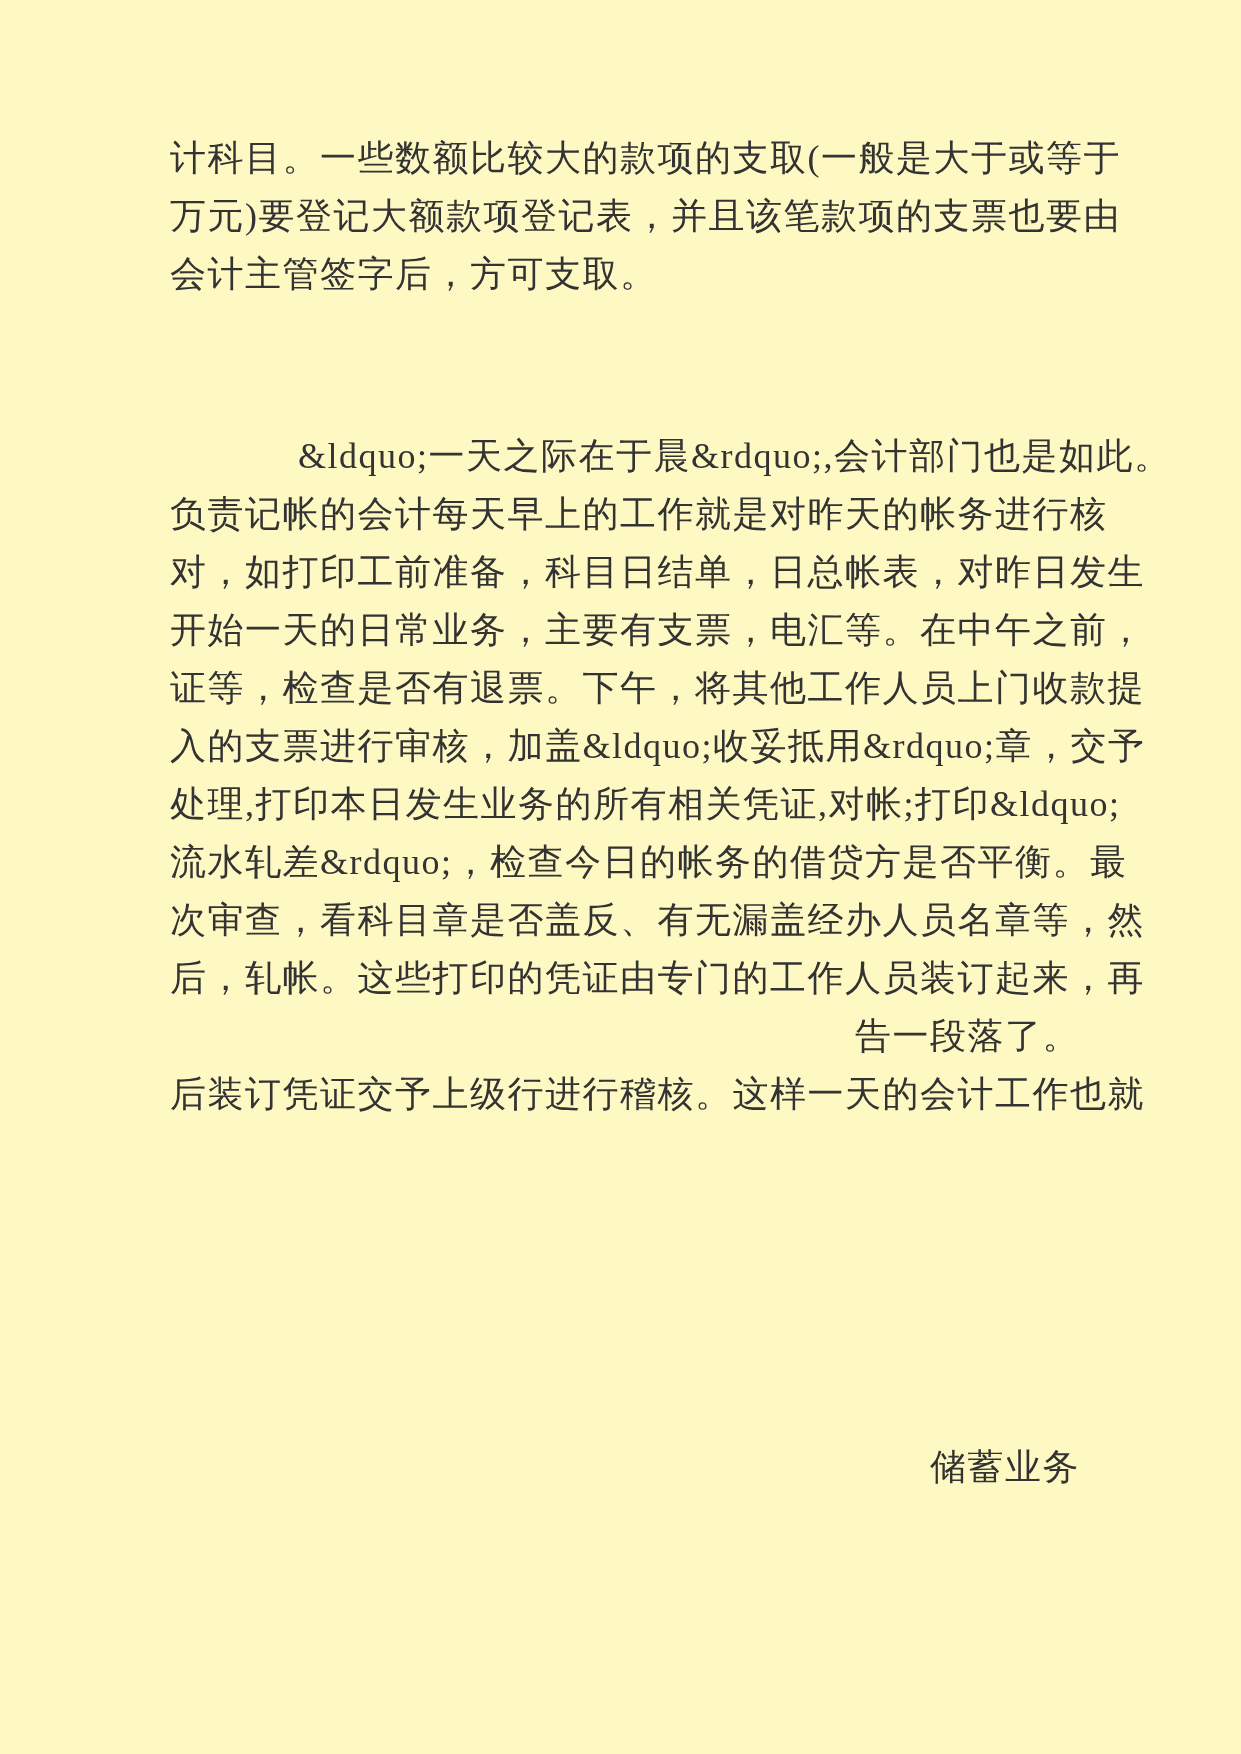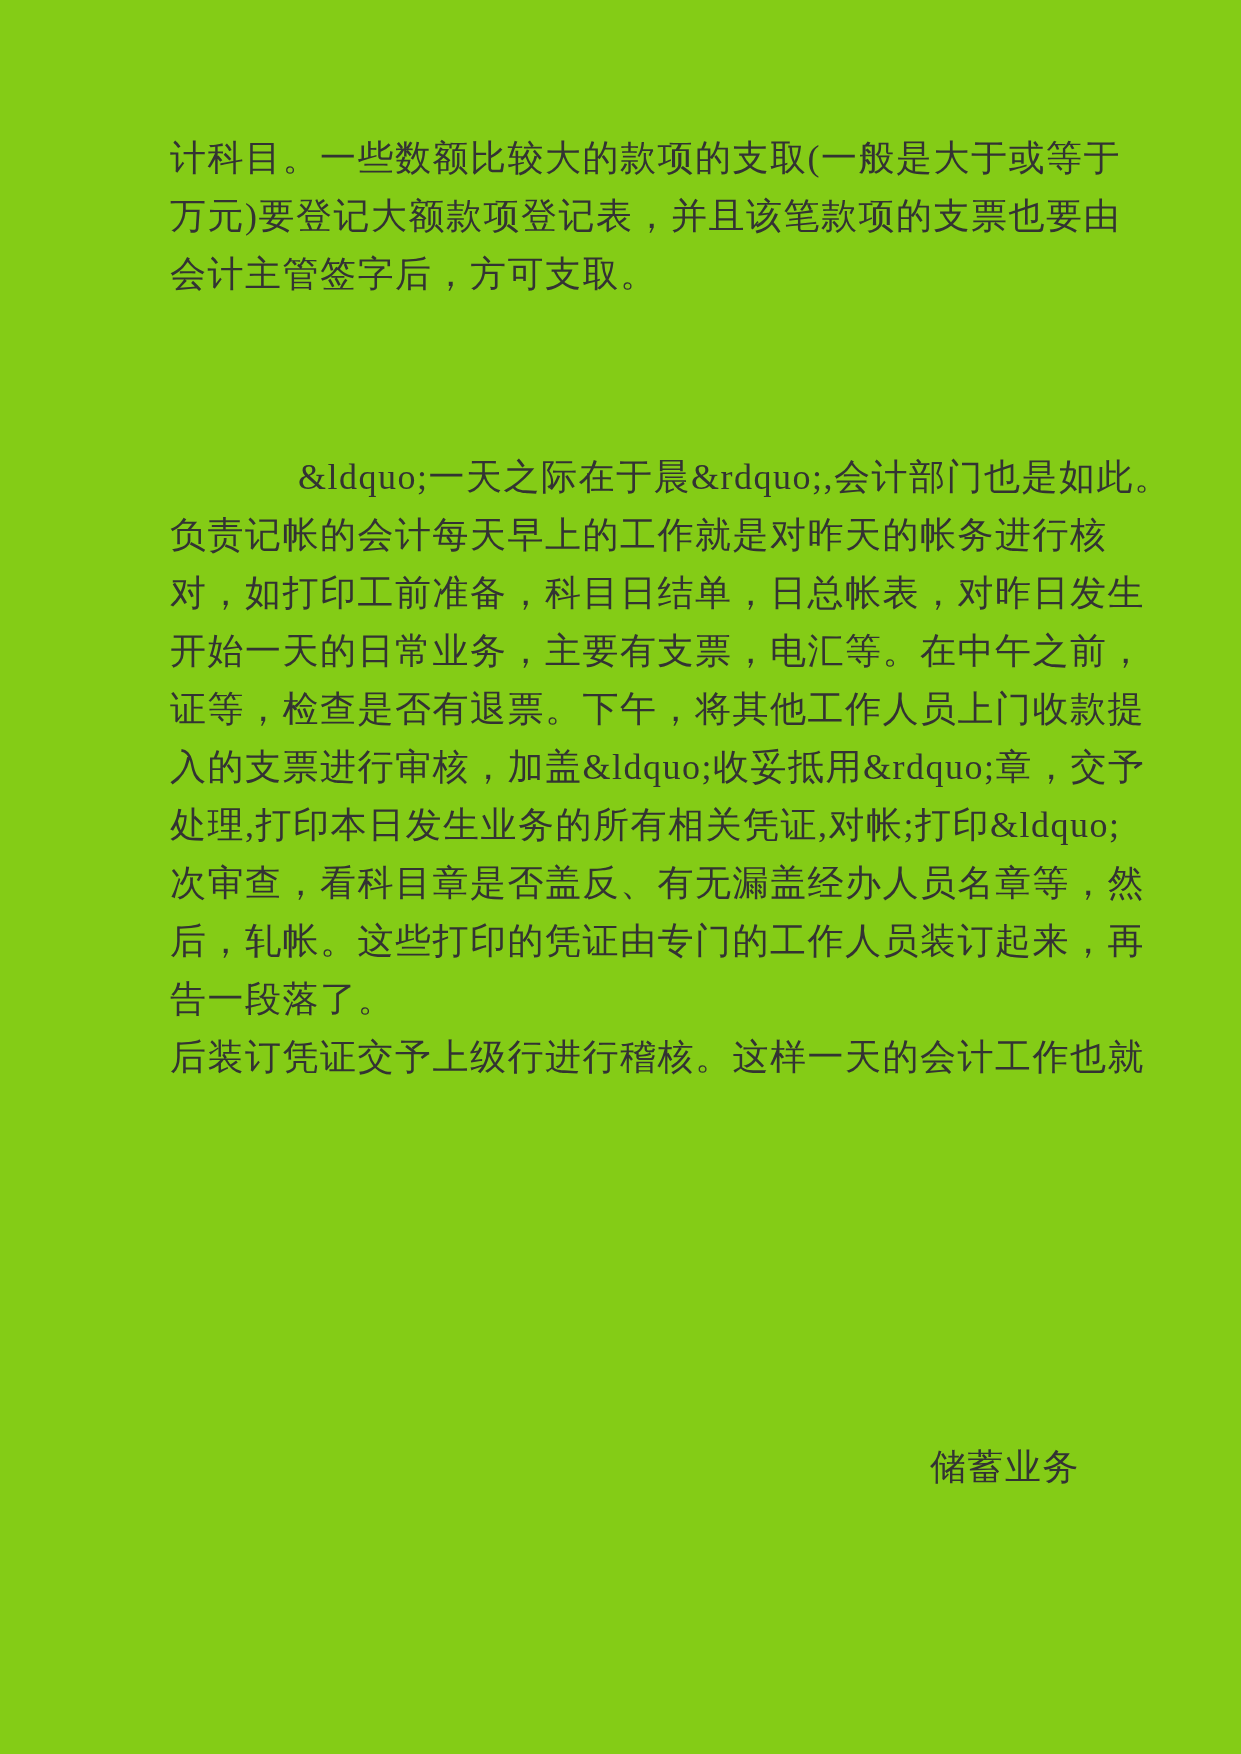--- a/index.html
+++ b/index.html
@@ -4,21 +4,21 @@
 <style>
   html, body {
     margin: 0;
     padding: 0;
     background: #ffffff;
   }
   .page {
     position: relative;
     width: 1241px;
     height: 1754px;
-    background: #84cc16;
+    background: #fef9c3;
     overflow: hidden;
     font-family: "Liberation Serif", "DejaVu Serif", serif;
     color: #333333;
   }
   .para {
     position: absolute;
     left: 170px;
     width: 910px;
   }
   .line {
@@ -26,21 +26,21 @@
     line-height: 58px;
     font-size: 36px;
     letter-spacing: 1.5px;
     white-space: nowrap;
     font-weight: 400;
   }
   .indent-first > .line:first-child {
     padding-left: 128px;
   }
   #para-1 { top: 129px; }
-  #para-2 { top: 448px; }
+  #para-2 { top: 427px; text-align: right; }
   #para-3 { top: 1438px; text-align: right; }
 </style>
 </head>
 <body>
 
 <div class="page">
 
   <div class="para" id="para-1">
     <div class="line">计科目。一些数额比较大的款项的支取(一般是大于或等于</div>
     <div class="line">万元)要登记大额款项登记表，并且该笔款项的支票也要由</div>
@@ -48,20 +48,21 @@
   </div>
 
   <div class="para indent-first" id="para-2">
     <div class="line">&amp;ldquo;一天之际在于晨&amp;rdquo;,会计部门也是如此。</div>
     <div class="line">负责记帐的会计每天早上的工作就是对昨天的帐务进行核</div>
     <div class="line">对，如打印工前准备，科目日结单，日总帐表，对昨日发生</div>
     <div class="line">开始一天的日常业务，主要有支票，电汇等。在中午之前，</div>
     <div class="line">证等，检查是否有退票。下午，将其他工作人员上门收款提</div>
     <div class="line">入的支票进行审核，加盖&amp;ldquo;收妥抵用&amp;rdquo;章，交予</div>
     <div class="line">处理,打印本日发生业务的所有相关凭证,对帐;打印&amp;ldquo;</div>
+    <div class="line">流水轧差&amp;rdquo;，检查今日的帐务的借贷方是否平衡。最</div>
     <div class="line">次审查，看科目章是否盖反、有无漏盖经办人员名章等，然</div>
     <div class="line">后，轧帐。这些打印的凭证由专门的工作人员装订起来，再</div>
     <div class="line">告一段落了。</div>
     <div class="line">后装订凭证交予上级行进行稽核。这样一天的会计工作也就</div>
   </div>
 
   <div class="para indent-first" id="para-3">
     <div class="line">储蓄业务</div>
   </div>
 

